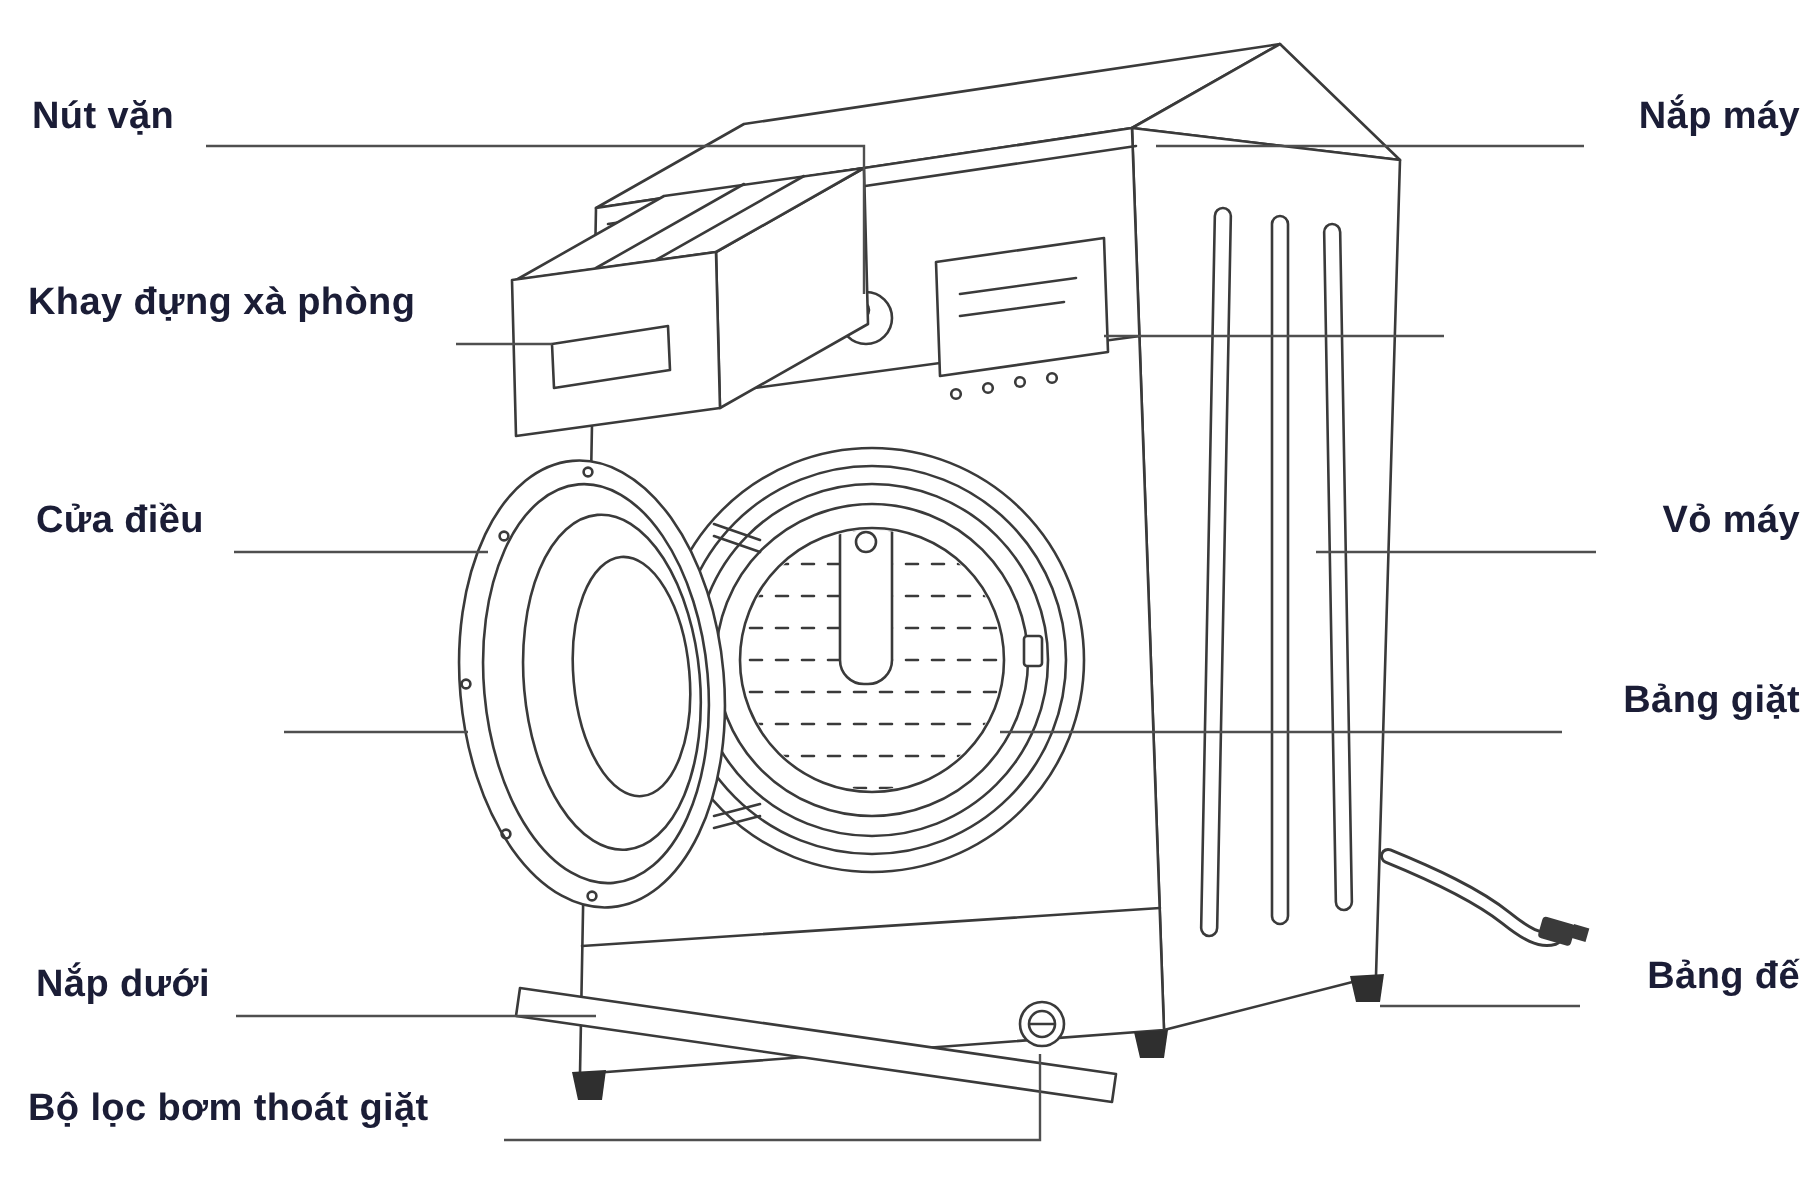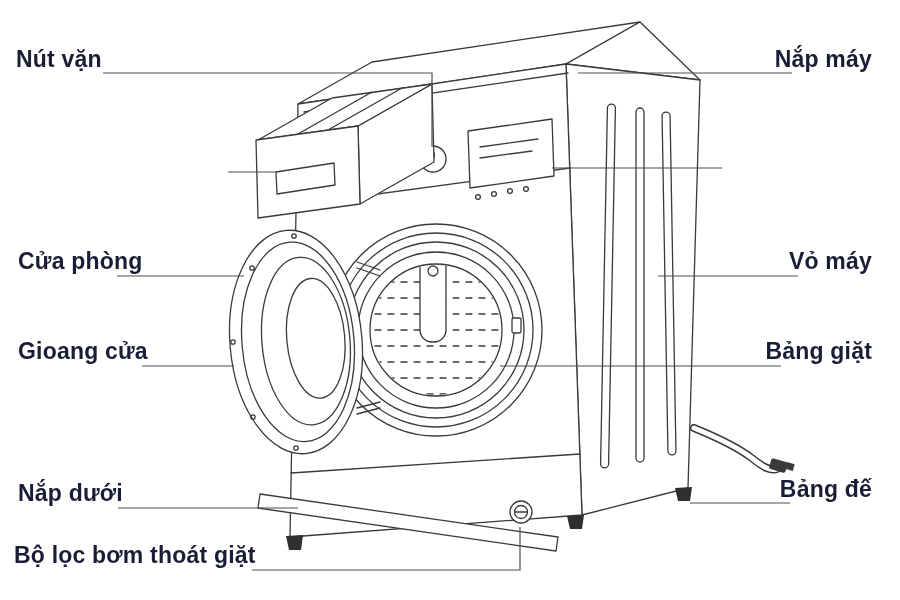--- a/index.html
+++ b/index.html
@@ -2,24 +2,24 @@
 <html><head>
 <meta charset="utf-8">
 <style>
   html,body{margin:0;padding:0;background:#fff;}
   .stage{
     position:relative;width:900px;height:600px;background:#ffffff;
     font-family:"Liberation Sans",sans-serif;overflow:hidden;
   }
   .stage svg{position:absolute;left:0;top:0;}
   .lbl{
-    position:absolute;font-weight:700;font-size:23px;line-height:24px;
+    position:absolute;font-weight:700;font-size:19px;line-height:24px;
     color:#1b1d36;white-space:nowrap;letter-spacing:.2px;
   }
-  .r{right:28px;text-align:left;}
+  .r{right:0;text-align:left;}
   .l-nut-van{left:16px;top:47px}
   .l-khay{left:14px;top:140px}
   .l-cua-kinh{left:18px;top:249px}
   .l-gioang{left:18px;top:339px}
   .l-nap-duoi{left:18px;top:481px}
   .l-bo-loc{left:14px;top:543px}
   .l-nap-may{top:47px}
   .l-bang{top:140px}
   .l-vo-may{top:249px}
   .l-long-giat{top:339px}
@@ -143,22 +143,22 @@
       <path d="M252,570 L520,570 L520,527"></path>
       <path d="M578,73 L792,73"></path>
       <path d="M552,168 L722,168"></path>
       <path d="M658,276 L798,276"></path>
       <path d="M500,366 L781,366"></path>
       <path d="M690,503 L790,503"></path>
     </g>
   </svg>
 
   <div class="lbl l-nut-van">Nút vặn</div>
-  <div class="lbl l-cua-kinh">Cửa phòng</div>
-  <div class="lbl l-gioang">Gioang cửa</div>
+  <div class="lbl l-khay">Khay đựng xà phòng</div>
+  <div class="lbl l-cua-kinh">Cửa điều</div>
   <div class="lbl l-nap-duoi">Nắp dưới</div>
   <div class="lbl l-bo-loc">Bộ lọc bơm thoát giặt</div>
 
   <div class="lbl r l-nap-may">Nắp máy</div>
   <div class="lbl r l-vo-may">Vỏ máy</div>
   <div class="lbl r l-long-giat">Bảng giặt</div>
   <div class="lbl r l-chan-de">Bảng đế</div>
 
 </div>
 

